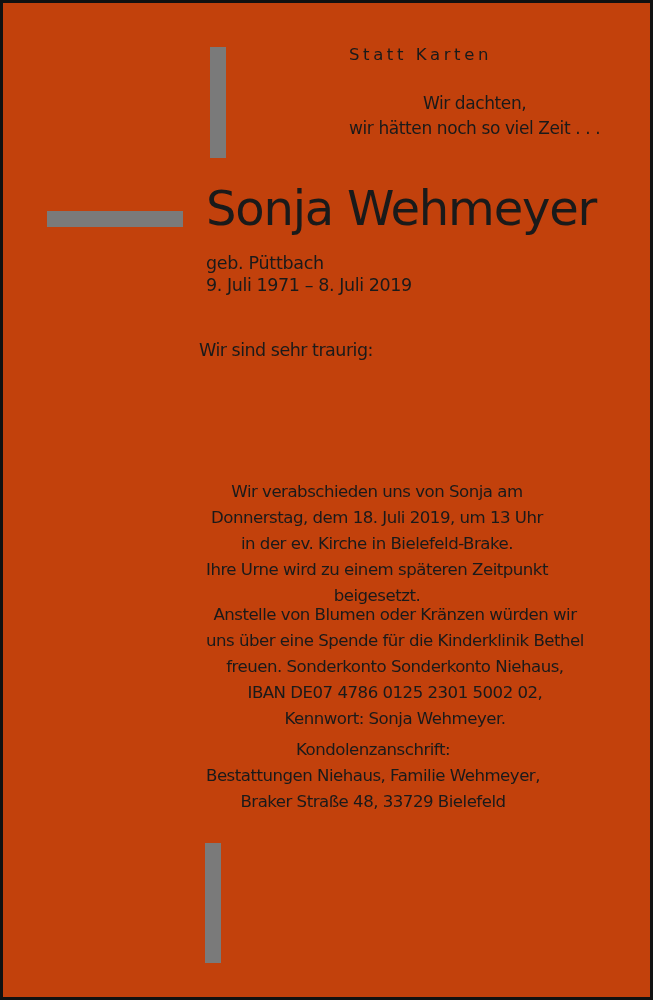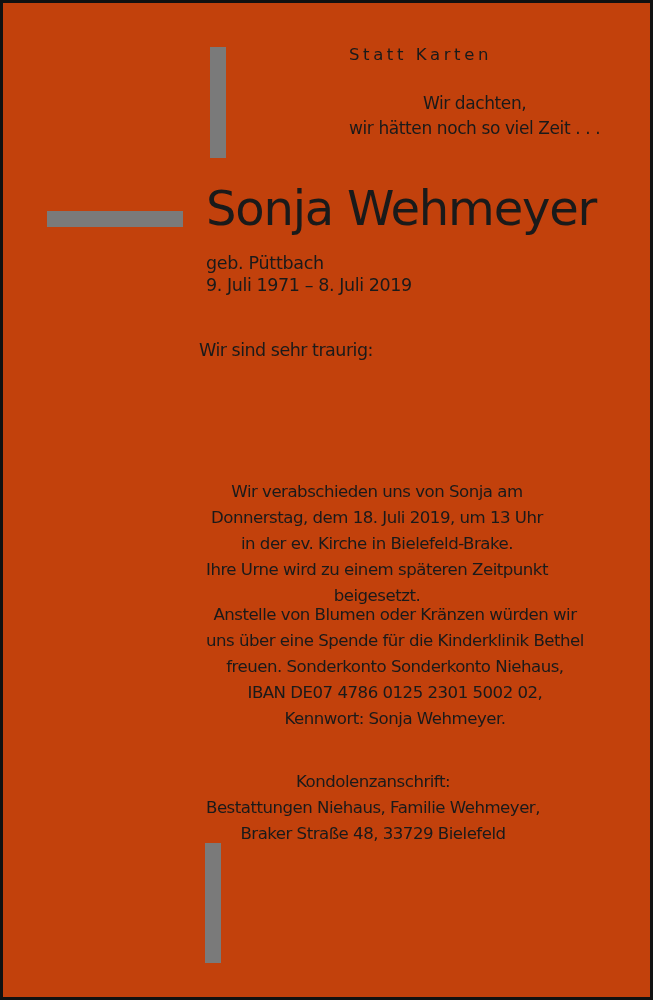--- a/index.html
+++ b/index.html
@@ -16,21 +16,21 @@
   .statt { left: 346px; top: 42px; font-size: 16.5px; letter-spacing: 3.6px; }
   .motto { left: 346px; top: 88px; font-size: 17px; line-height: 25px; letter-spacing: -0.4px; }
   .name { left: 203px; top: 176px; font-size: 48px; letter-spacing: -1.2px; line-height: 58px; }
   .geb { left: 203px; top: 250px; font-size: 17.5px; letter-spacing: -0.3px; }
   .dates { left: 203px; top: 272px; font-size: 17.5px; letter-spacing: -0.4px; }
   .intro { left: 196px; top: 337px; font-size: 17.5px; letter-spacing: -0.5px; }
   .mourners { left: 203px; top: 370px; font-size: 22px; line-height: 35px; letter-spacing: -0.5px; }
   .para { left: 203px; font-size: 16.6px; line-height: 26px; letter-spacing: -0.5px; }
   .p1 { top: 464px; margin-top: 12px; }
   .p2 { top: 599px; }
-  .p3 { top: 766px; }
+  .p3 { top: 734px; }
   .line { display: block; }
 </style>
 </head>
 <body>
 
 <div class="frame">
 
   <div class="bar" style="left:207px; top:44px; width:16px; height:111px;"></div>
   <div class="bar" style="left:44px; top:208px; width:136px; height:16px;"></div>
   <div class="bar" style="left:202px; top:840px; width:16px; height:120px;"></div>

